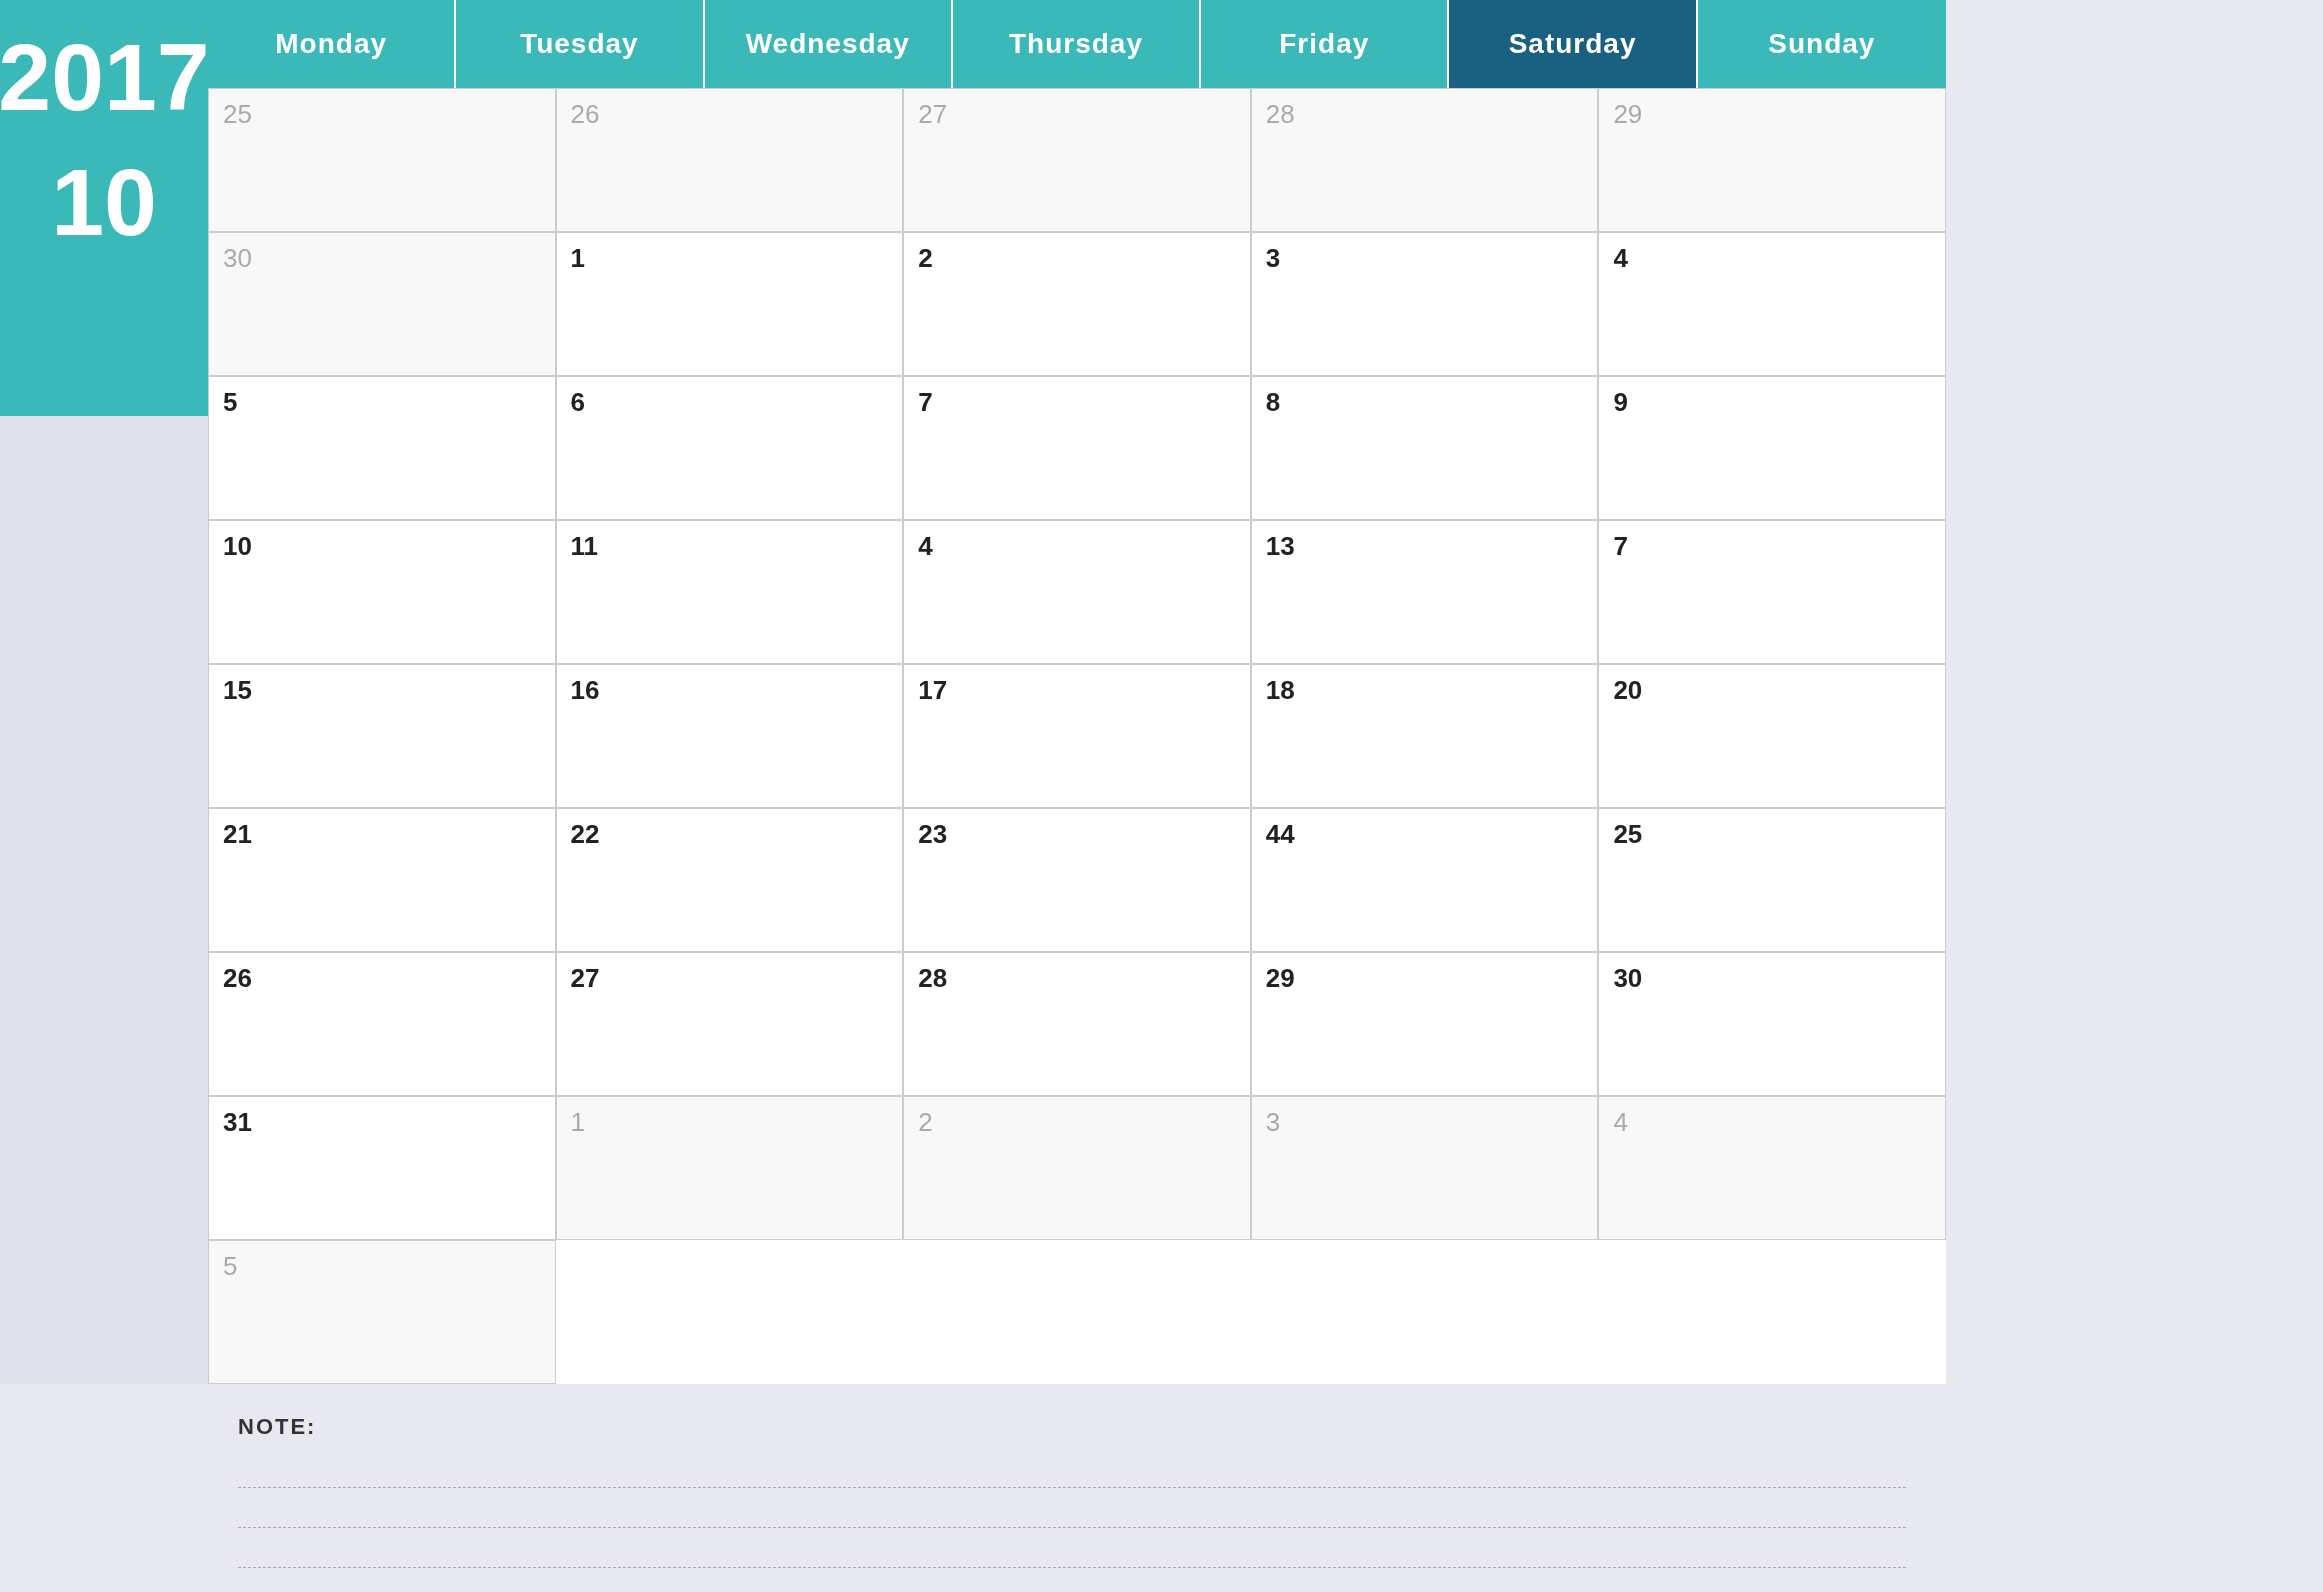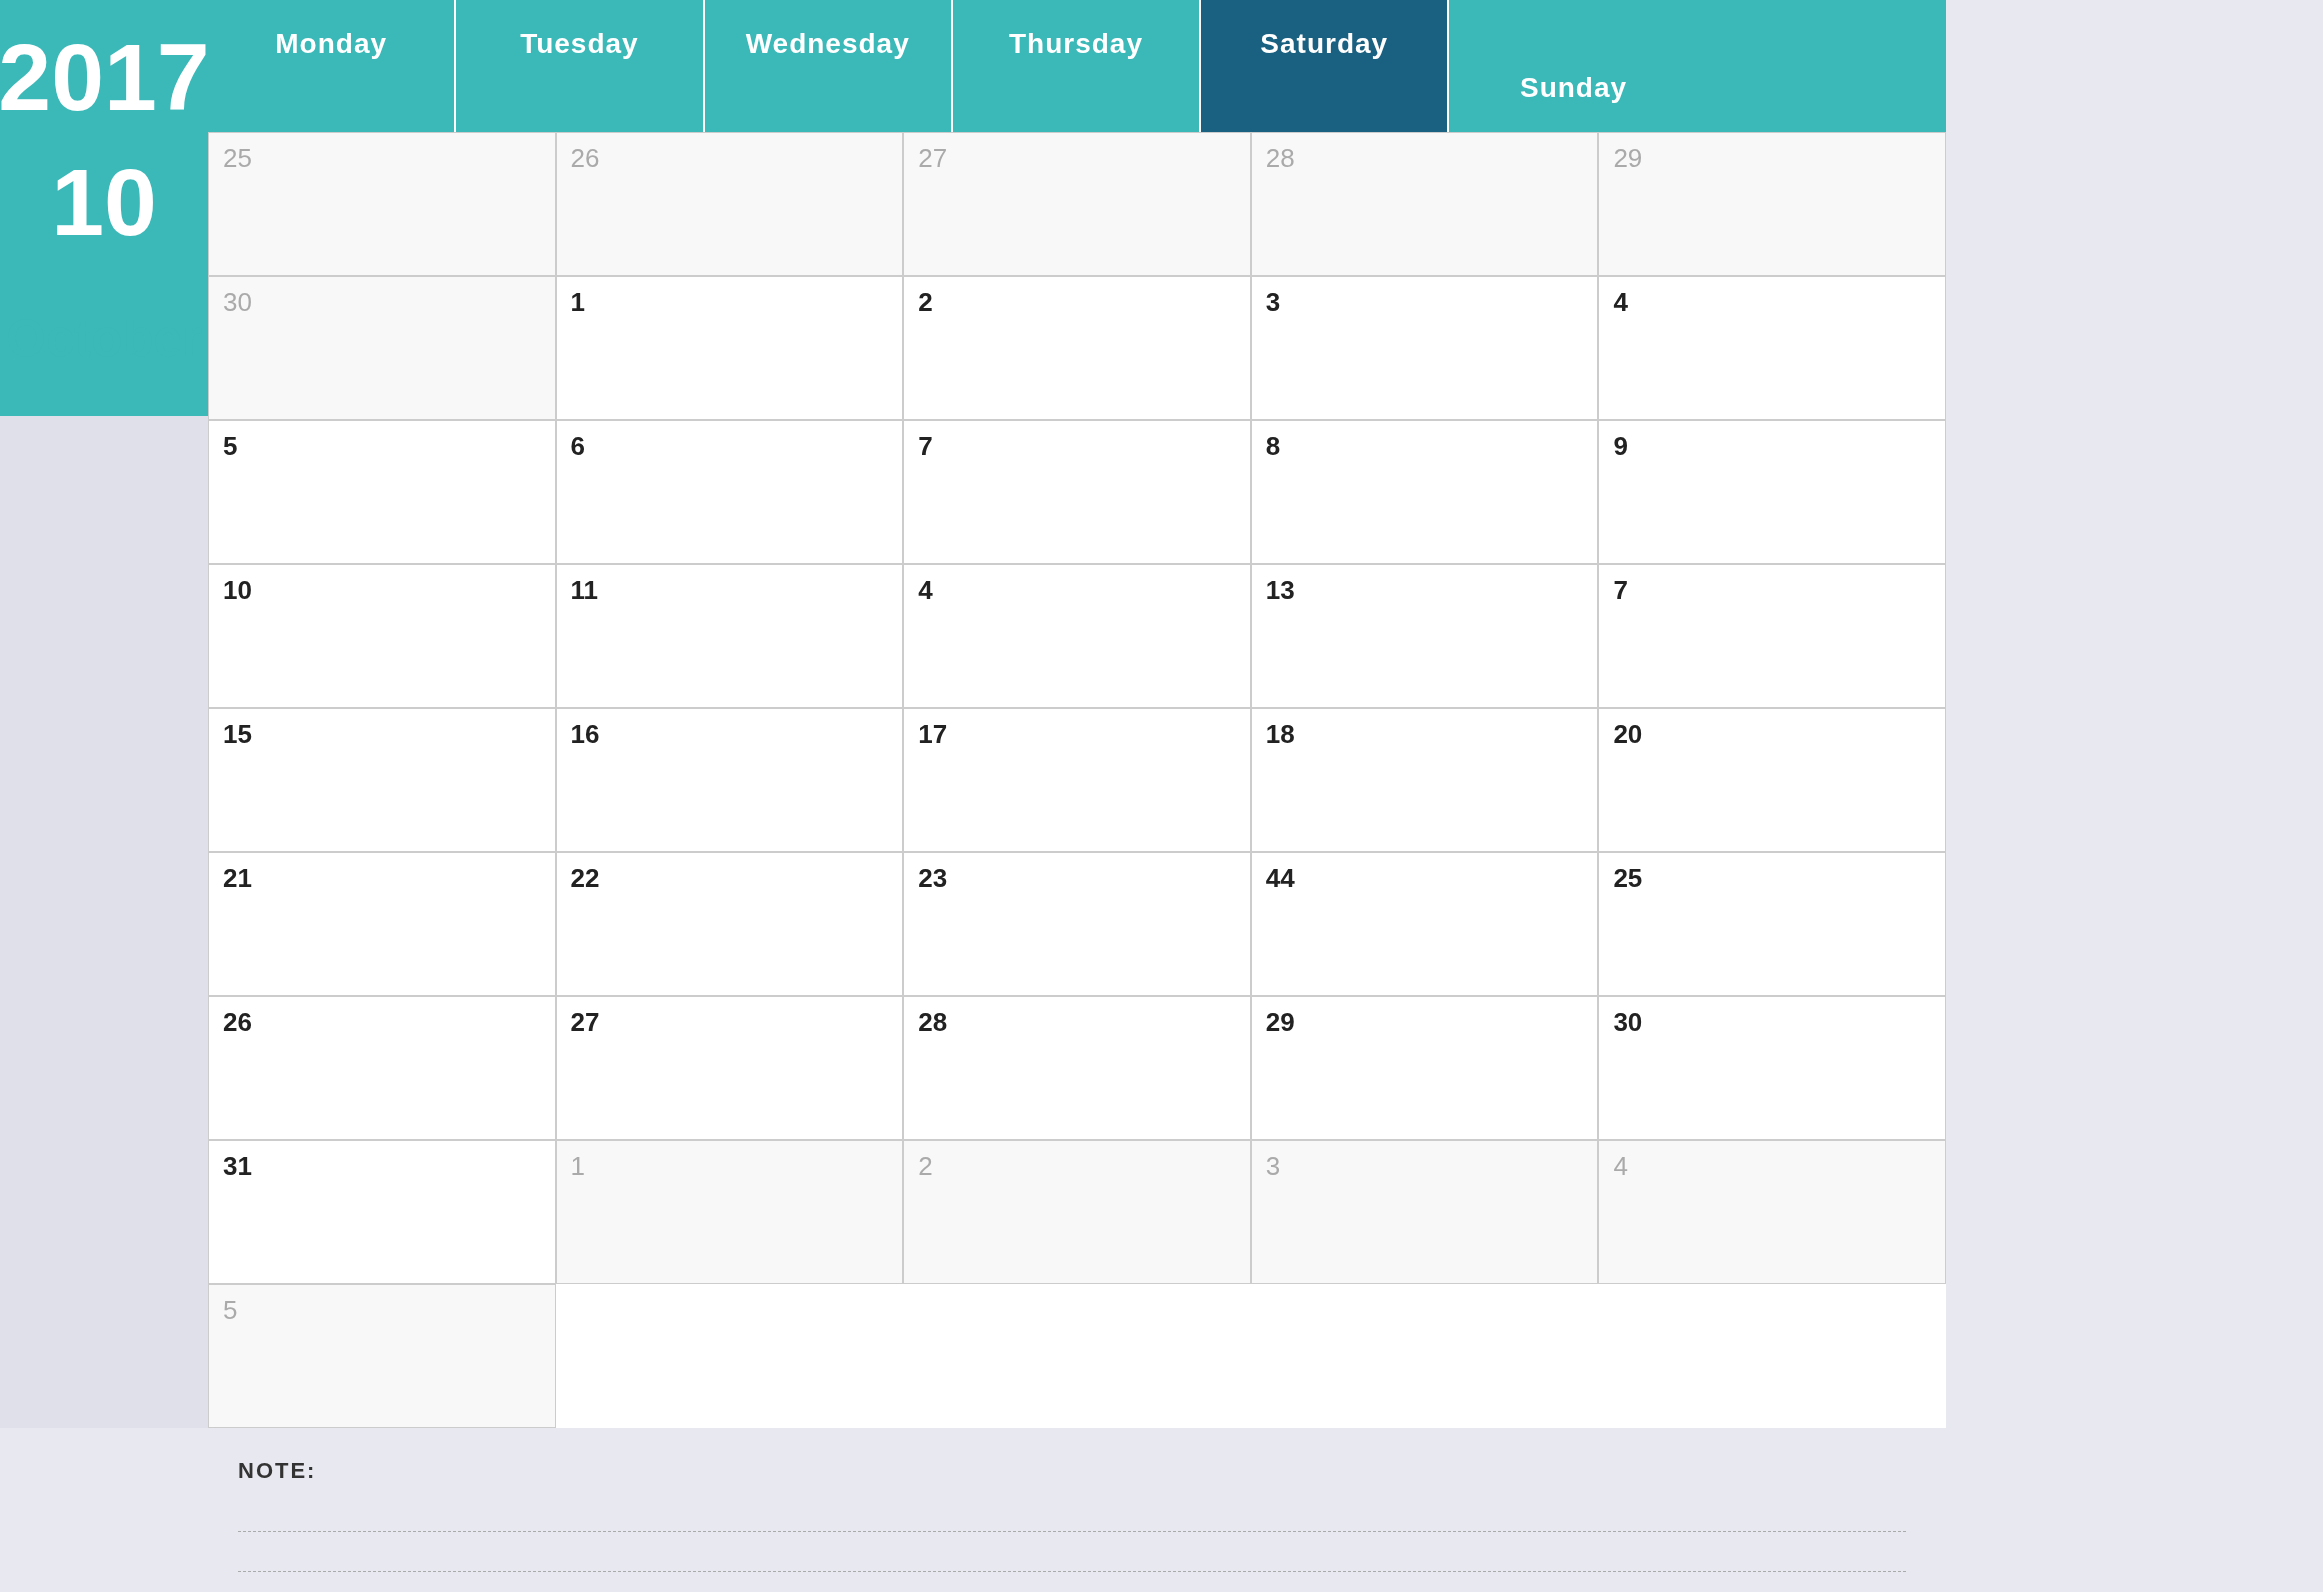--- a/index.html
+++ b/index.html
@@ -80,21 +80,20 @@
       text-align: center;
       color: #ffffff;
       font-size: 28px;
       font-weight: 700;
       letter-spacing: 1px;
       border-right: 2px solid #ffffff;
     }
 
     .day-header:last-child {
       border-right: none;
-      margin-top: 44px;
     }
 
     .day-header.saturday {
       background: #1a6080;
     }
 
     .calendar-grid {
       display: grid;
       grid-template-columns: repeat(5, 1fr);
       flex: 1;
@@ -158,20 +157,21 @@
       <div class="sidebar-month-name">October</div>
     </div>
 
     <div class="calendar-main">
 
       <div class="day-headers" id="day-headers-container">
       <div class="day-header">Monday</div>
           <div class="day-header">Tuesday</div>
           <div class="day-header">Wednesday</div>
           <div class="day-header">Thursday</div>
+          <div class="day-header">Friday</div>
           <div class="day-header saturday">Saturday</div>
           <div class="day-header">Sunday</div>
         </div>
 
       <div class="calendar-grid" id="calendar-grid-container">
       <div class="calendar-cell other-month"><span class="cell-number faded">25</span></div>
           <div class="calendar-cell other-month"><span class="cell-number faded">26</span></div>
           <div class="calendar-cell other-month"><span class="cell-number faded">27</span></div>
           <div class="calendar-cell other-month"><span class="cell-number faded">28</span></div>
           <div class="calendar-cell other-month"><span class="cell-number faded">29</span></div>

